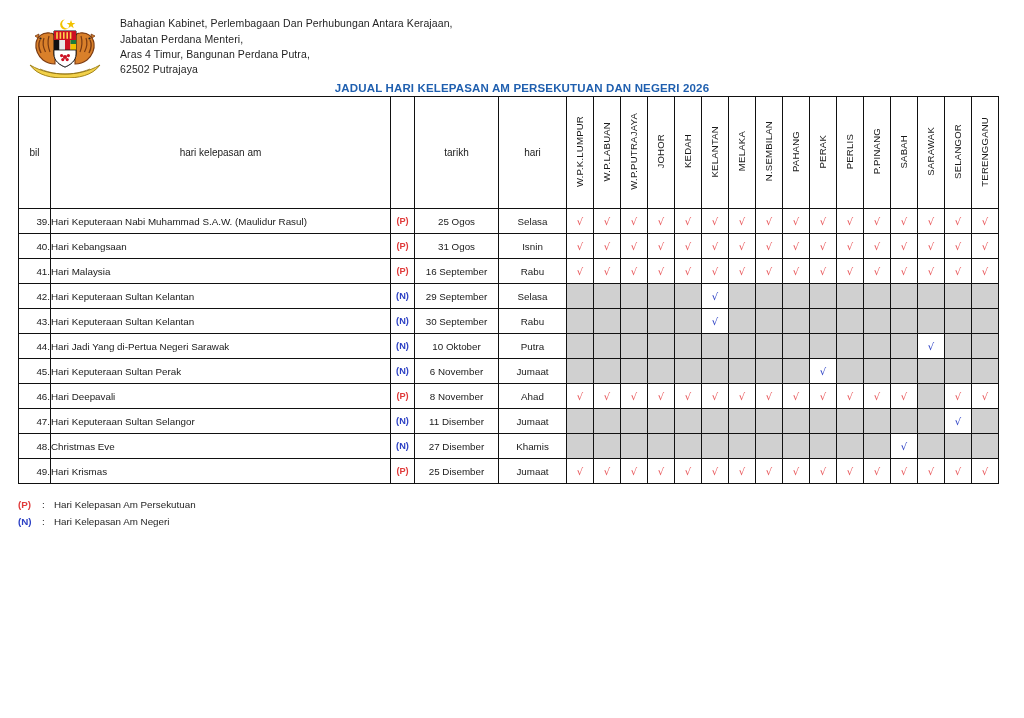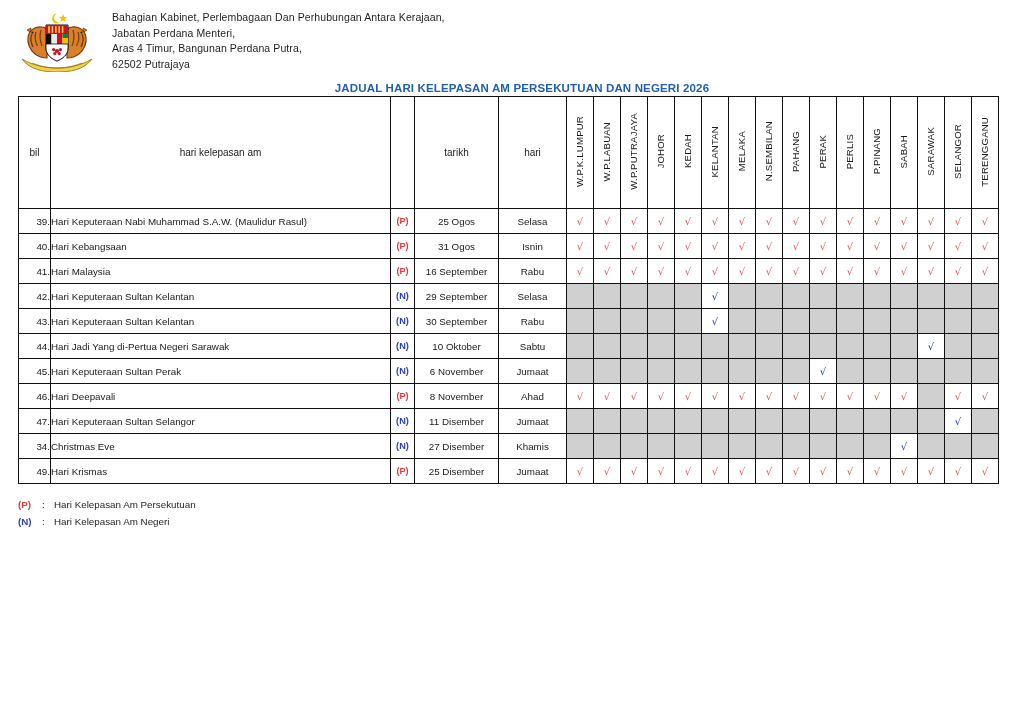--- a/index.html
+++ b/index.html
@@ -12,22 +12,22 @@
     height: 718px;
     font-family: "Liberation Sans", sans-serif;
     color: #1a1a1a;
     overflow: hidden;
     position: relative;
   }
 
   
   .header {
     display: flex;
-    align-items: flex-end;
-    padding: 22px 0 0 14px;
+    align-items: center;
+    padding: 22px 0 0 22px;
     height: 72px;
     box-sizing: border-box;
   }
   .crest {
     width: 86px;
     height: 62px;
     flex: 0 0 86px;
     position: relative;
   }
   .crest svg { display: block; }
@@ -381,21 +381,21 @@
           <td class="cell off"></td>
           <td class="cell off"></td>
           <td class="cell off"></td>
           <td class="cell off"></td>
         </tr>
         <tr>
           <td class="bil">44.</td>
           <td class="name">Hari Jadi Yang di-Pertua Negeri Sarawak</td>
           <td class="tag tag-N">(N)</td>
           <td class="date">10 Oktober</td>
-          <td class="day">Sabtu</td>
+          <td class="day">Putra</td>
           <td class="cell off"></td>
           <td class="cell off"></td>
           <td class="cell off"></td>
           <td class="cell off"></td>
           <td class="cell off"></td>
           <td class="cell off"></td>
           <td class="cell off"></td>
           <td class="cell off"></td>
           <td class="cell off"></td>
           <td class="cell off"></td>
@@ -469,21 +469,21 @@
           <td class="cell off"></td>
           <td class="cell off"></td>
           <td class="cell off"></td>
           <td class="cell off"></td>
           <td class="cell off"></td>
           <td class="cell off"></td>
           <td class="cell on-N"><span class="tick">√</span></td>
           <td class="cell off"></td>
         </tr>
         <tr>
-          <td class="bil">34.</td>
+          <td class="bil">48.</td>
           <td class="name">Christmas  Eve</td>
           <td class="tag tag-N">(N)</td>
           <td class="date">27 Disember</td>
           <td class="day">Khamis</td>
           <td class="cell off"></td>
           <td class="cell off"></td>
           <td class="cell off"></td>
           <td class="cell off"></td>
           <td class="cell off"></td>
           <td class="cell off"></td>

